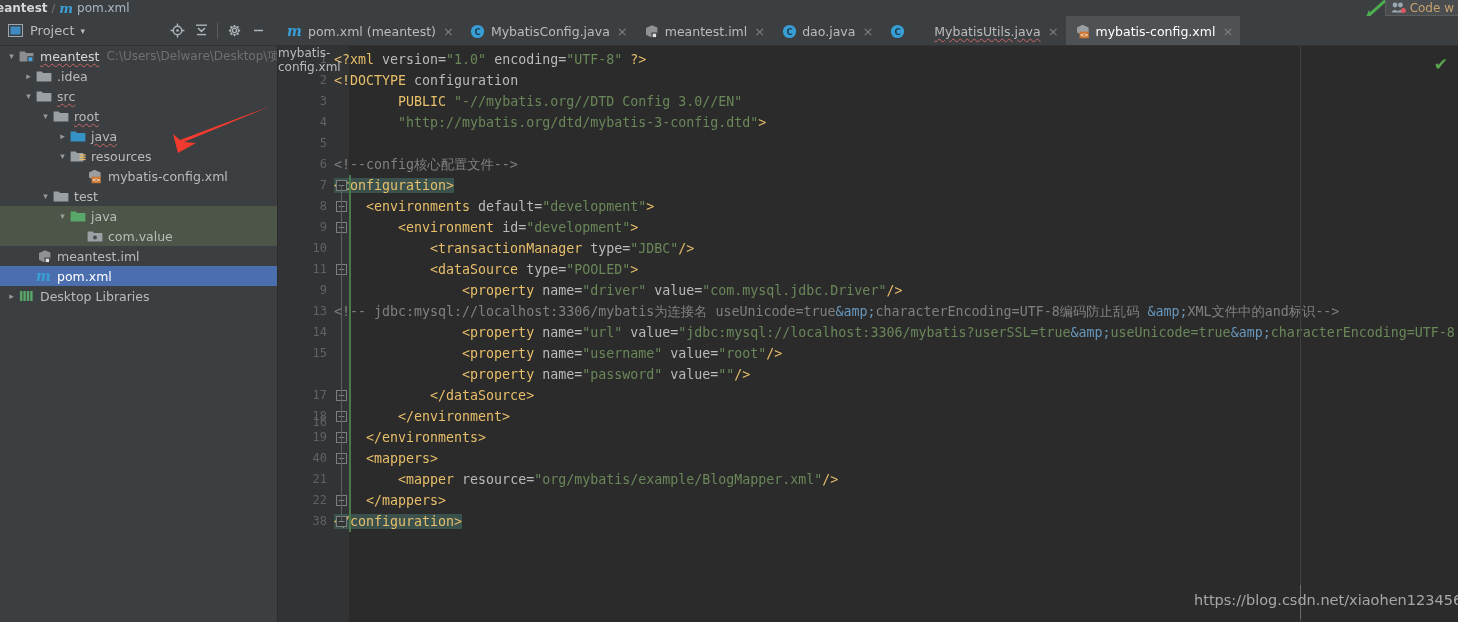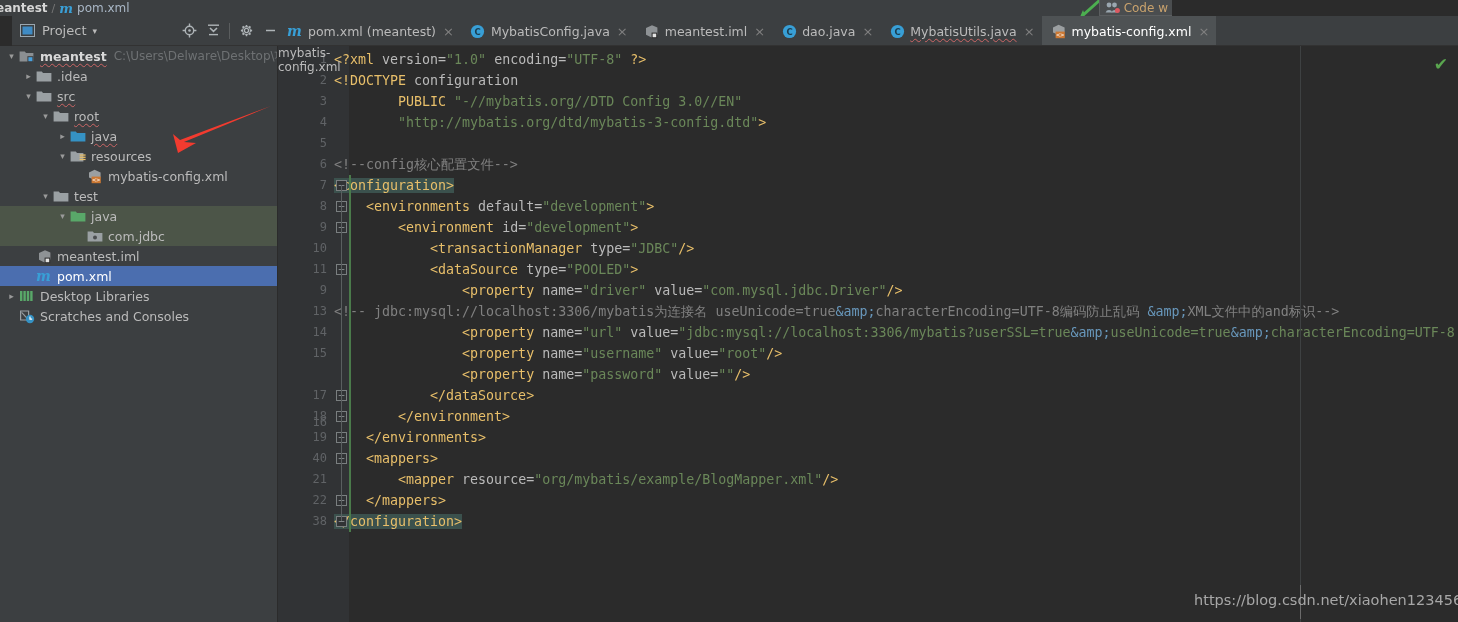--- a/index.html
+++ b/index.html
@@ -7,39 +7,39 @@
     width:1458px;height:622px;overflow:hidden;
     background:#2b2b2b;
     font-family:"DejaVu Sans","Liberation Sans",sans-serif;
     font-size:12px;color:#bbbbbb;
     -webkit-font-smoothing:antialiased;
   }
   .app{position:relative;width:1458px;height:622px;}
 
   
   .titlestrip{
-    position:absolute;left:0;top:0;width:1172px;height:16px;
+    position:absolute;left:0;top:0;width:1458px;height:16px;
     background:#3c3f41;display:flex;align-items:flex-end;overflow:hidden;
   }
   .tsb{display:flex;align-items:center;height:16px;padding-left:0px;}
   .ts-proj{color:#d6d6d6;font-weight:bold;font-size:12px;margin-left:-4px;}
   .ts-sep{color:#787878;margin:0 4px;font-size:11px;}
   .ts-micon{color:#3a9fd6;font-style:italic;font-weight:bold;font-size:13px;margin-right:4px;font-family:"DejaVu Serif","Liberation Serif",serif;}
   .ts-file{color:#a9b7c6;font-size:12px;}
   .cwm{
     position:absolute;right:0;top:0;height:16px;display:flex;align-items:center;
     background:#4a4d4f;border:1px solid #5b5e60;border-right:none;border-top:none;
     padding:0 4px 0 5px;box-sizing:border-box;
   }
   .cwm-lbl{color:#c9a26d;font-size:12px;margin-left:4px;white-space:nowrap;}
   .greenarrow{position:absolute;right:70px;top:-2px;width:26px;height:20px;}
 
   
   .projbar{
-    position:absolute;left:12px;top:16px;width:278px;height:30px;
+    position:absolute;left:0;top:16px;width:278px;height:30px;
     background:#3c3f41;border-bottom:1px solid #323232;
     display:flex;align-items:center;box-sizing:border-box;
   }
   .proj-label{display:flex;align-items:center;padding-left:8px;}
   .proj-text{color:#bbbbbb;font-size:13px;margin-left:7px;}
   .caret{margin-left:6px;color:#bbbbbb;font-size:9px;}
   .projbar-icons{margin-left:auto;display:flex;align-items:center;padding-right:8px;gap:0px;}
   .pbi{width:24px;height:24px;display:flex;align-items:center;justify-content:center;}
   .vdiv{width:1px;height:16px;background:#5a5d5e;margin:0 4px;}
 
@@ -51,36 +51,36 @@
   }
   .tab{
     display:flex;align-items:center;padding:0 7px 0 9px;height:30px;
     box-sizing:border-box;white-space:nowrap;position:relative;
   }
   .tab.active{background:#4e5254;}
   .tab-icon{width:15px;height:15px;margin-right:5px;display:flex;align-items:center;justify-content:center;flex:none;}
   .tab-name{font-size:12.5px;color:#bbbbbb;}
   .tab.active .tab-name{color:#ffffff;}
   .tab-close{margin-left:7px;color:#808080;font-size:13px;line-height:1;}
-  .squiggle{text-decoration:underline;text-decoration-color:#cc6666;text-decoration-style:wavy;text-decoration-thickness:1px;text-underline-offset:2px;}
+  .squiggle{text-decoration:underline;text-decoration-color:#cc6666;text-decoration-style:wavy;text-decoration-thickness:1px;text-underline-offset:2px;margin-left:24px;}
 
   
   .sidebar{
     position:absolute;left:0;top:46px;width:278px;height:576px;
     background:#3c3f41;overflow:hidden;
   }
   .row{height:20px;display:flex;align-items:center;white-space:nowrap;position:relative;font-size:12.5px;}
   .row .twisty{width:11px;height:11px;display:flex;align-items:center;justify-content:center;flex:none;margin-right:2px;color:#9a9a9a;font-size:9px;}
   .row .ficon{width:16px;height:16px;margin-right:5px;display:flex;align-items:center;justify-content:center;flex:none;}
   .row .lbl{color:#bbbbbb;}
   .row .sub{color:#6e7173;margin-left:7px;font-size:12px;}
   .row.sel-blue{background:#4b6eaf;}
   .row.sel-blue .lbl{color:#ffffff;}
   .row.hl-green{background:#4c5548;}
-  .bold{font-weight:bold;color:#d8d8d8 !important;}
+  .bold{font-weight:normal;color:#d8d8d8 !important;}
   .wavy{text-decoration:underline;text-decoration-color:#cc6666;text-decoration-style:wavy;text-decoration-thickness:1px;text-underline-offset:2px;}
 
   .sb-split{position:absolute;left:277px;top:46px;width:1px;height:576px;background:#2b2b2b;}
 
   
   .editor{
     position:absolute;left:278px;top:46px;width:1180px;height:576px;
     background:#2b2b2b;overflow:hidden;
   }
   .gutter{
@@ -349,21 +349,21 @@
         <span class="lbl">java</span>
       </div>
       <div class="row hl-green" style="padding-left: 74px;">
         <span class="twisty"></span>
         <span class="ficon" style="display: inline-flex; align-items: center; justify-content: center; width: 16px; height: 16px;">
           <svg width="16" height="14" viewBox="0 0 16 14">
             <path d="M0.6 2.6 h5.2 l1.2 1.4 h8.4 v8.4 h-14.8 z" fill="#9aa0a3"></path>
             <circle cx="8" cy="8.4" r="2" fill="#4a4d4f"></circle>
           </svg>
         </span>
-        <span class="lbl">com.jdbc</span>
+        <span class="lbl">com.value</span>
       </div>
       <div class="row" style="padding-left: 23px;">
         <span class="twisty"></span>
         <span class="ficon" style="display: inline-flex; align-items: center; justify-content: center; width: 16px; height: 16px;">
           <svg width="15" height="15" viewBox="0 0 15 15">
             <path d="M2 4 L8 1.2 L13.4 3.6 L13.4 10.5 L7.6 13.6 L2 10.8 Z" fill="#8e9295"></path>
             <rect x="7.6" y="8.6" width="5.6" height="5.6" fill="#2b2b2b"></rect>
             <rect x="8.6" y="9.6" width="3.6" height="3.6" fill="#e3e3e3"></rect>
           </svg>
         </span>
@@ -382,32 +382,20 @@
         <span class="twisty">▸</span>
         <span class="ficon" style="display: inline-flex; align-items: center; justify-content: center; width: 16px; height: 16px;">
           <svg width="16" height="14" viewBox="0 0 16 14">
             <rect x="1" y="2" width="2.4" height="10" fill="#59a869"></rect>
             <rect x="4.4" y="2" width="2.4" height="10" fill="#59a869"></rect>
             <rect x="7.8" y="2" width="2.4" height="10" fill="#59a869"></rect>
             <rect x="11.2" y="2" width="2.4" height="10" fill="#59a869"></rect>
           </svg>
         </span>
         <span class="lbl">Desktop Libraries</span>
-      </div>
-      <div class="row" style="padding-left: 6px;">
-        <span class="twisty"></span>
-        <span class="ficon" style="display: inline-flex; align-items: center; justify-content: center; width: 16px; height: 16px;">
-          <svg width="16" height="15" viewBox="0 0 16 15">
-            <path d="M1.6 2 h8 v9 h-8 z" fill="none" stroke="#9aa0a3" stroke-width="1.2"></path>
-            <path d="M2.6 3.4 L8.4 9.6" stroke="#9aa0a3" stroke-width="1.1"></path>
-            <circle cx="11" cy="10" r="4.2" fill="#3592c4"></circle>
-            <path d="M11 7.4 v2.8 h2.2" stroke="#ffffff" stroke-width="1.2" fill="none"></path>
-          </svg>
-        </span>
-        <span class="lbl">Scratches and Consoles</span>
       </div>
     </div>
   <div class="sb-split"></div>
 
   <svg class="redarrow" viewBox="0 0 135 55">
     <path d="M131 3 L44 39 L56 40 L38 50 L33 31 L40 37 Z" fill="#f23b2f"></path>
   </svg>
 
   <div class="editor">
     <div class="gutter" id="gutter">

